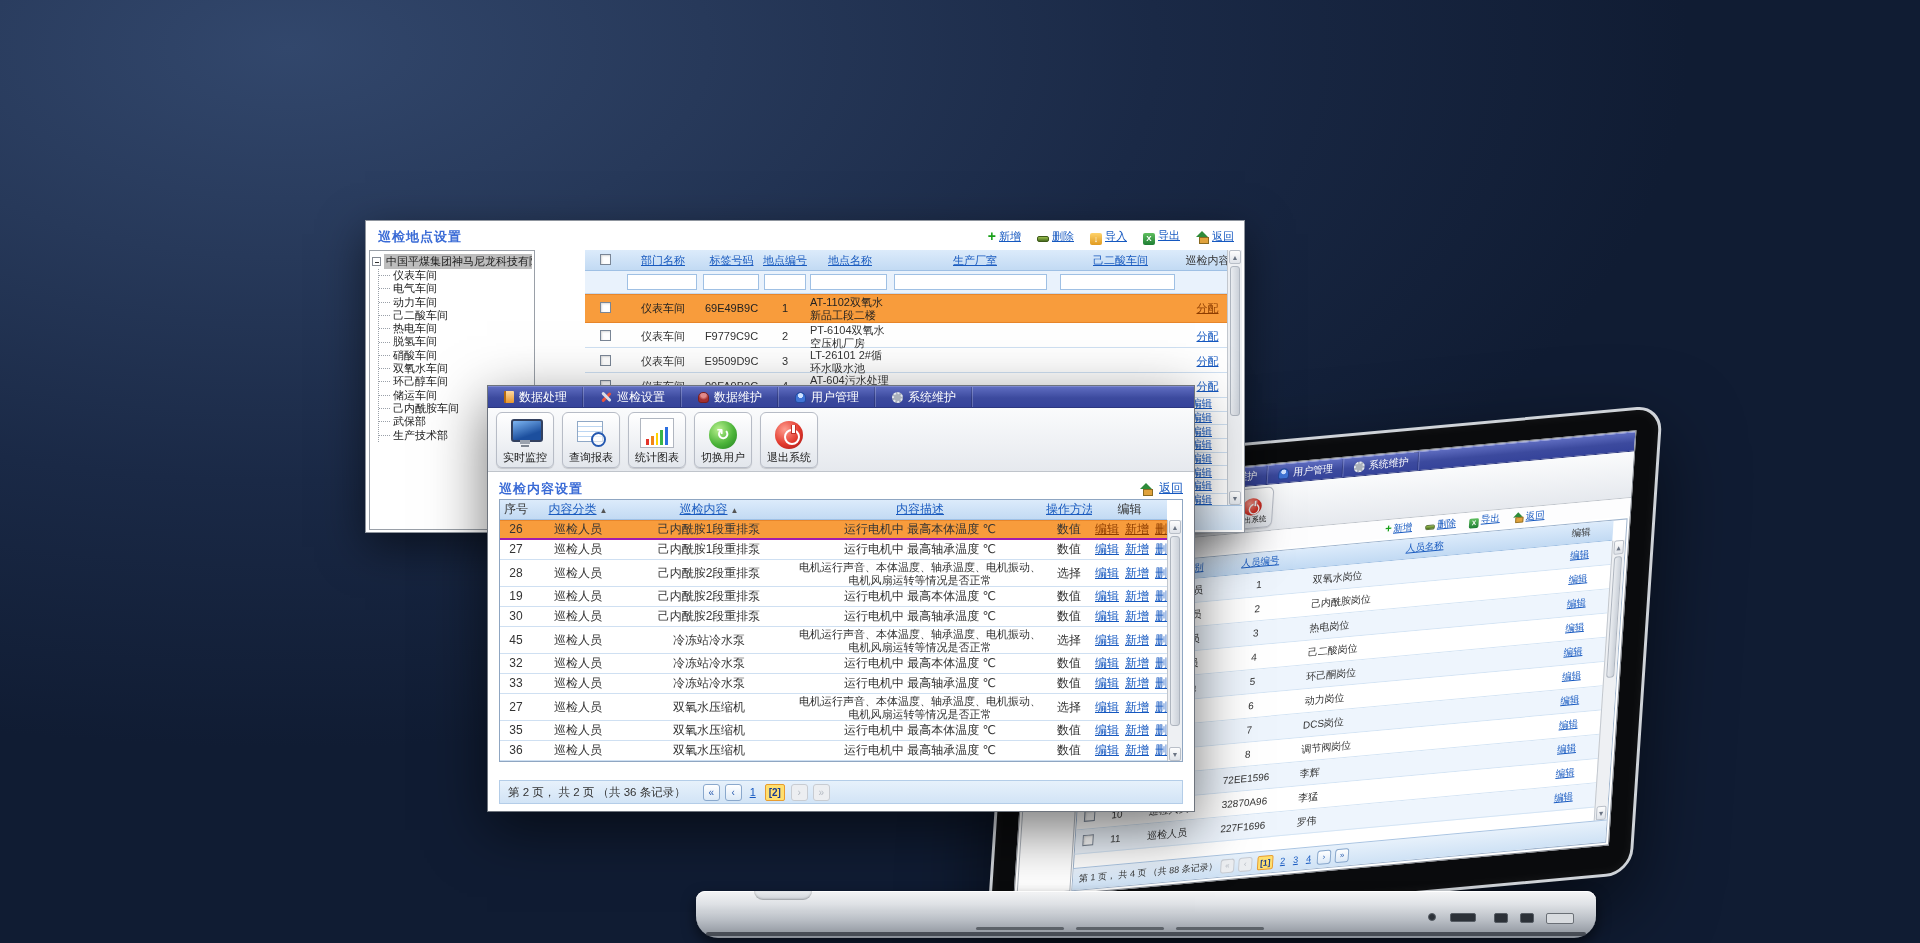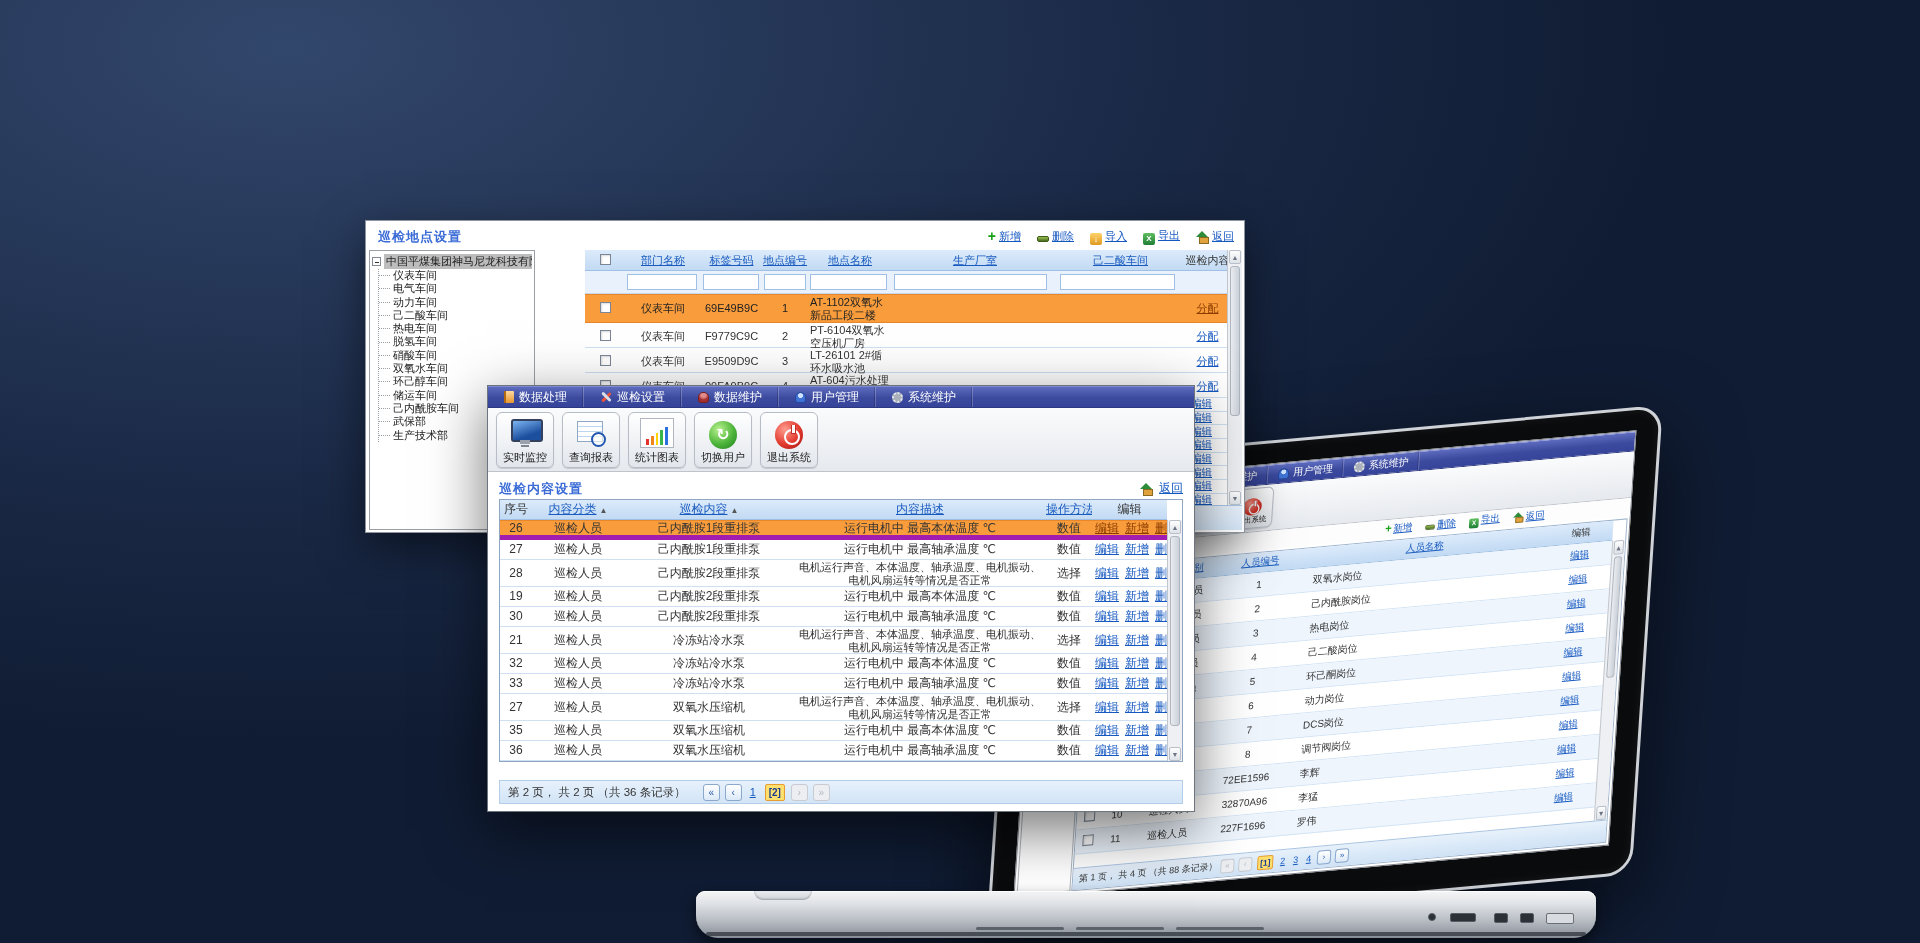--- a/index.html
+++ b/index.html
@@ -146,21 +146,21 @@
   .fw-titlerow { height:21px; display:flex; justify-content:space-between; align-items:center; }
   .fw-title { color:#3a6bd6; font-size:13px; font-weight:bold; letter-spacing:1px; }
   .fw-back { display:flex; align-items:center; gap:3px; }
   .fw-table { position:relative; border:1px solid #8fa6c2; height:263px; overflow:hidden; }
   .fwgrid { display:grid; grid-template-columns:32px 92px 170px 252px 46px 1fr; width:calc(100% - 15px); align-items:center; }
   .fw-table .hgrid { height:20px; font-size:12px; }
   .fw-row { background:#fff; border-bottom:1px solid #cfe0f2; color:#333; }
   .fw-row > div { text-align:center; line-height:1.15; padding:1px 3px; }
   .fw-row.h1 { height:20px; }
   .fw-row.h2 { height:27px; }
-  .fw-row.sel { background:#f89c3c; border-top:1px solid #e8862a; border-bottom:5px solid #a21caf; }
+  .fw-row.sel { background:#f89c3c; border-top:1px solid #e8862a; border-bottom:2px solid #a21caf; }
   .fw-row.sel .lnk { color:#8c3c00; }
   .fw-row .links { display:flex; gap:6px; justify-content:center; }
   .fw-scroll { top:20px; bottom:0; right:0; }
   .fw-pager { position:absolute; left:10px; right:10px; bottom:6px; height:24px; background:linear-gradient(#e7f1fb,#d2e4f6); border:1px solid #b4cde8; display:flex; align-items:center; gap:3px; padding:0 8px; color:#333; font-size:11.5px; }
   .fw-pager .sep { width:10px; }
 </style>
 </head>
 <body>
 
 <div class="stage">
@@ -610,21 +610,21 @@
             <div>己内酰胺2段重排泵</div>
             <div>运行电机中 最高轴承温度 ℃</div>
             <div>数值</div>
             <div class="links">
               <span class="lnk">编辑</span>
               <span class="lnk">新增</span>
               <span class="lnk">删除</span>
             </div>
           </div>
         <div class="fwgrid fw-row h2">
-            <div>21</div>
+            <div>45</div>
             <div>巡检人员</div>
             <div>冷冻站冷水泵</div>
             <div style="font-size:11px">电机运行声音、本体温度、轴承温度、电机振动、电机风扇运转等情况是否正常</div>
             <div>选择</div>
             <div class="links">
               <span class="lnk">编辑</span>
               <span class="lnk">新增</span>
               <span class="lnk">删除</span>
             </div>
           </div>

